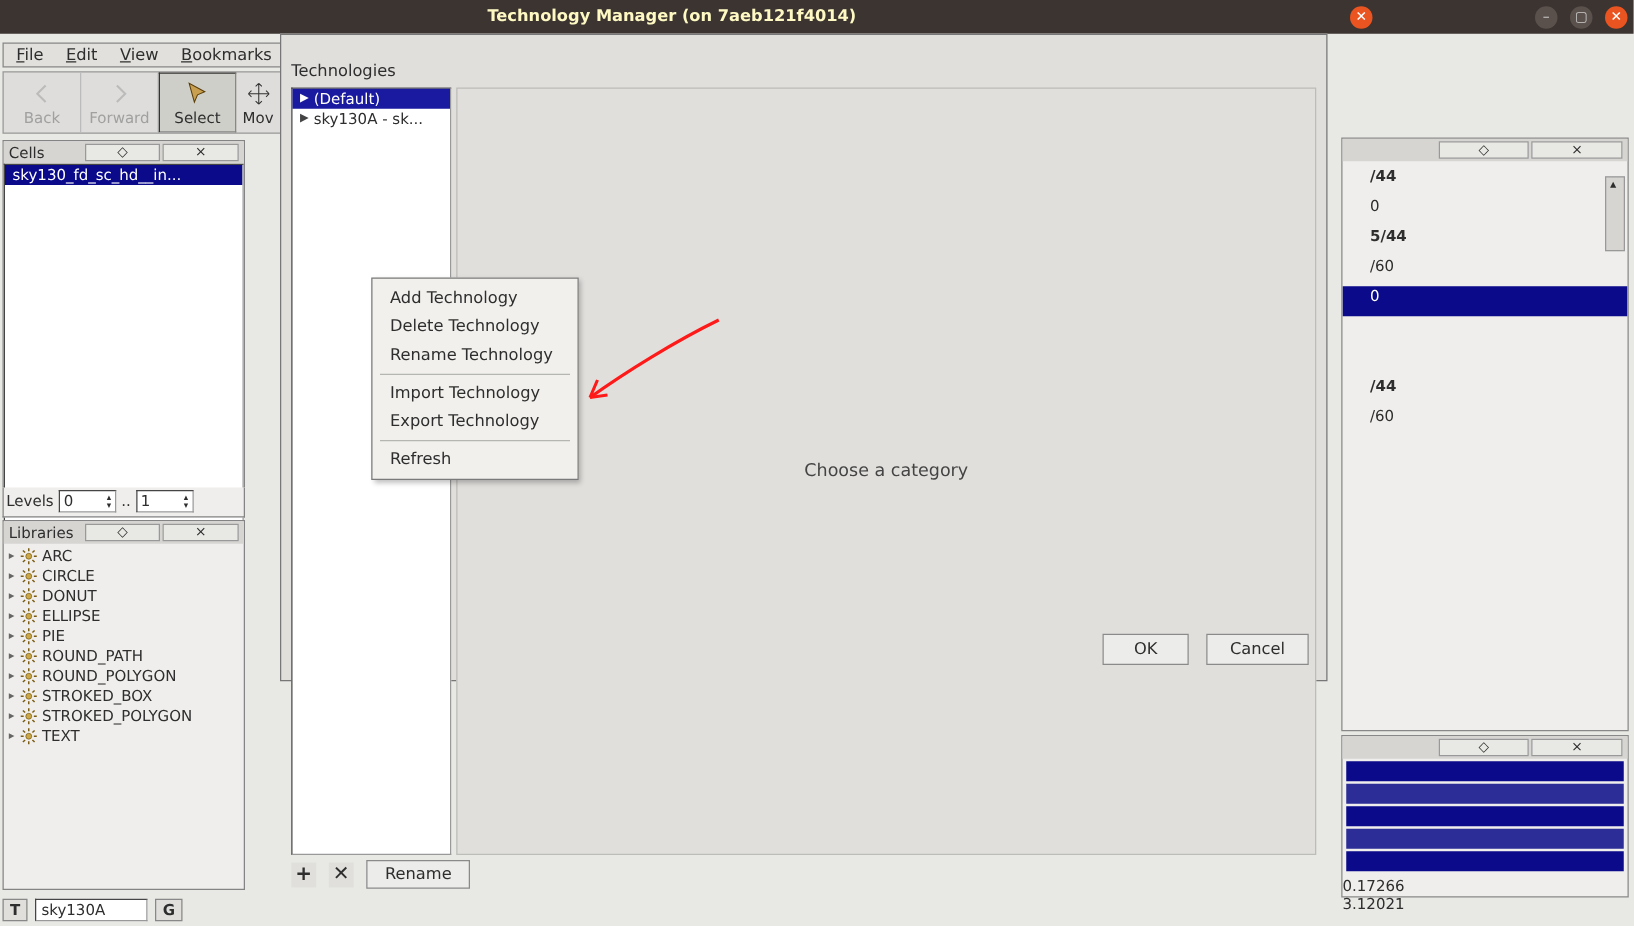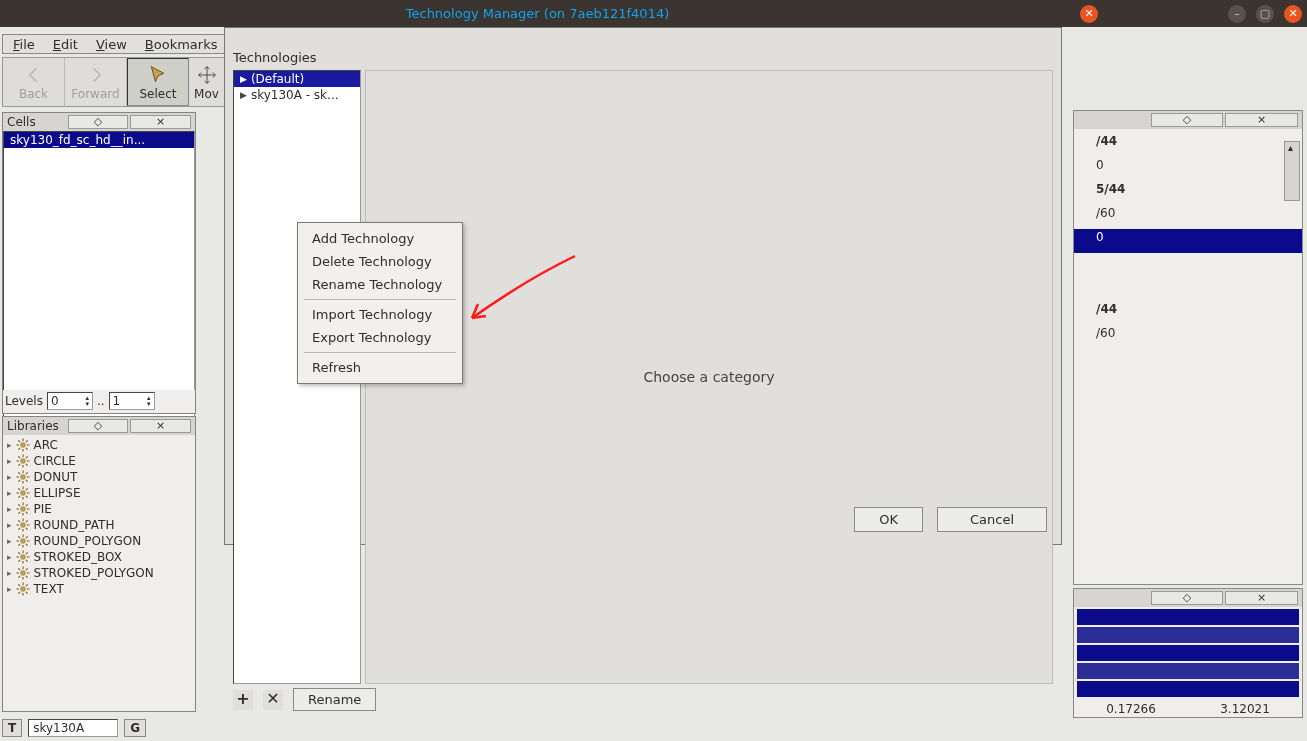--- a/index.html
+++ b/index.html
@@ -13,21 +13,21 @@
   background: #e8e8e5;
   overflow: hidden;
   position: relative;
 }
 
 .os-bar {
   position:absolute; left:0; right:0; top:0; height:27px;
   background:#3b3431; color:#ddd;
   display:flex; align-items:center;
 }
-.os-title { flex:1; text-align:center; font-weight:normal; font-size:13px; color:#0ea5e9; }
+.os-title { flex:1; text-align:center; font-weight:bold; font-size:13px; color:#fef9c3; }
 .os-btn {
   width:18px; height:18px; border-radius:50%; margin:0 5px;
   display:inline-flex; align-items:center; justify-content:center;
   font-size:11px; color:#2a2a2a;
 }
 .os-close { background:#e95420; color:#fff; }
 .os-min, .os-max { background:#5a514c; color:#ccc; }
 
 
 .menubar {
@@ -105,21 +105,21 @@
 .scroll-stub::before { content:"▴"; position:absolute; top:0; left:3px; font-size:10px; }
 .scroll-stub::after  { content:""; }
 
 .swatch-strip {
   position:absolute; right:4px; top:588px; width:230px; height:130px;
   border:1px solid #888; background:#efeeec;
 }
 .swatch-strip .panel-title { }
 .swatch { height:16px; margin:2px 3px; background:#0a0a8a; }
 .swatch.alt { background:#0a0a8a; opacity:.85; }
-.swatch-footer { display:flex; justify-content:space-around; font-size:12px; padding-top:3px; }
+.swatch-footer { display:flex; justify-content:space-around; font-size:12px; padding-top:3px;flex-direction:column; }
 
 
 .dialog {
   position:absolute; left:224px; top:27px; width:838px; height:518px;
   background:#e0dfdc; border:1px solid #777;
 }
 .dlg-label { position:absolute; left:8px; top:22px; font-size:13px; }
 .tech-list {
   position:absolute; left:8px; top:42px; width:128px; height:614px;
   background:#fff; border:1px inset #999;
@@ -511,21 +511,21 @@
   <div class="tech-btns">
     <span class="square-btn">+</span>
     <span class="square-btn">✕</span>
     <span class="btn">Rename</span>
   </div>
   <div class="category-area">
     <span>Choose a category</span>
   </div>
   <div class="dlg-btns">
     <span class="btn" style="padding:4px 24px">OK</span>
-    <span class="btn" style="padding:4px 32px">Cancel</span>
+    <span class="btn" style="padding:4px 18px">Cancel</span>
   </div>
 </div>
 
 <div class="ctx-menu">
   <div class="ctx-item">Add Technology</div>
   <div class="ctx-item">Delete Technology</div>
   <div class="ctx-item">Rename Technology</div>
   <div class="ctx-sep"></div>
   <div class="ctx-item">Import Technology</div>
   <div class="ctx-item">Export Technology</div>

